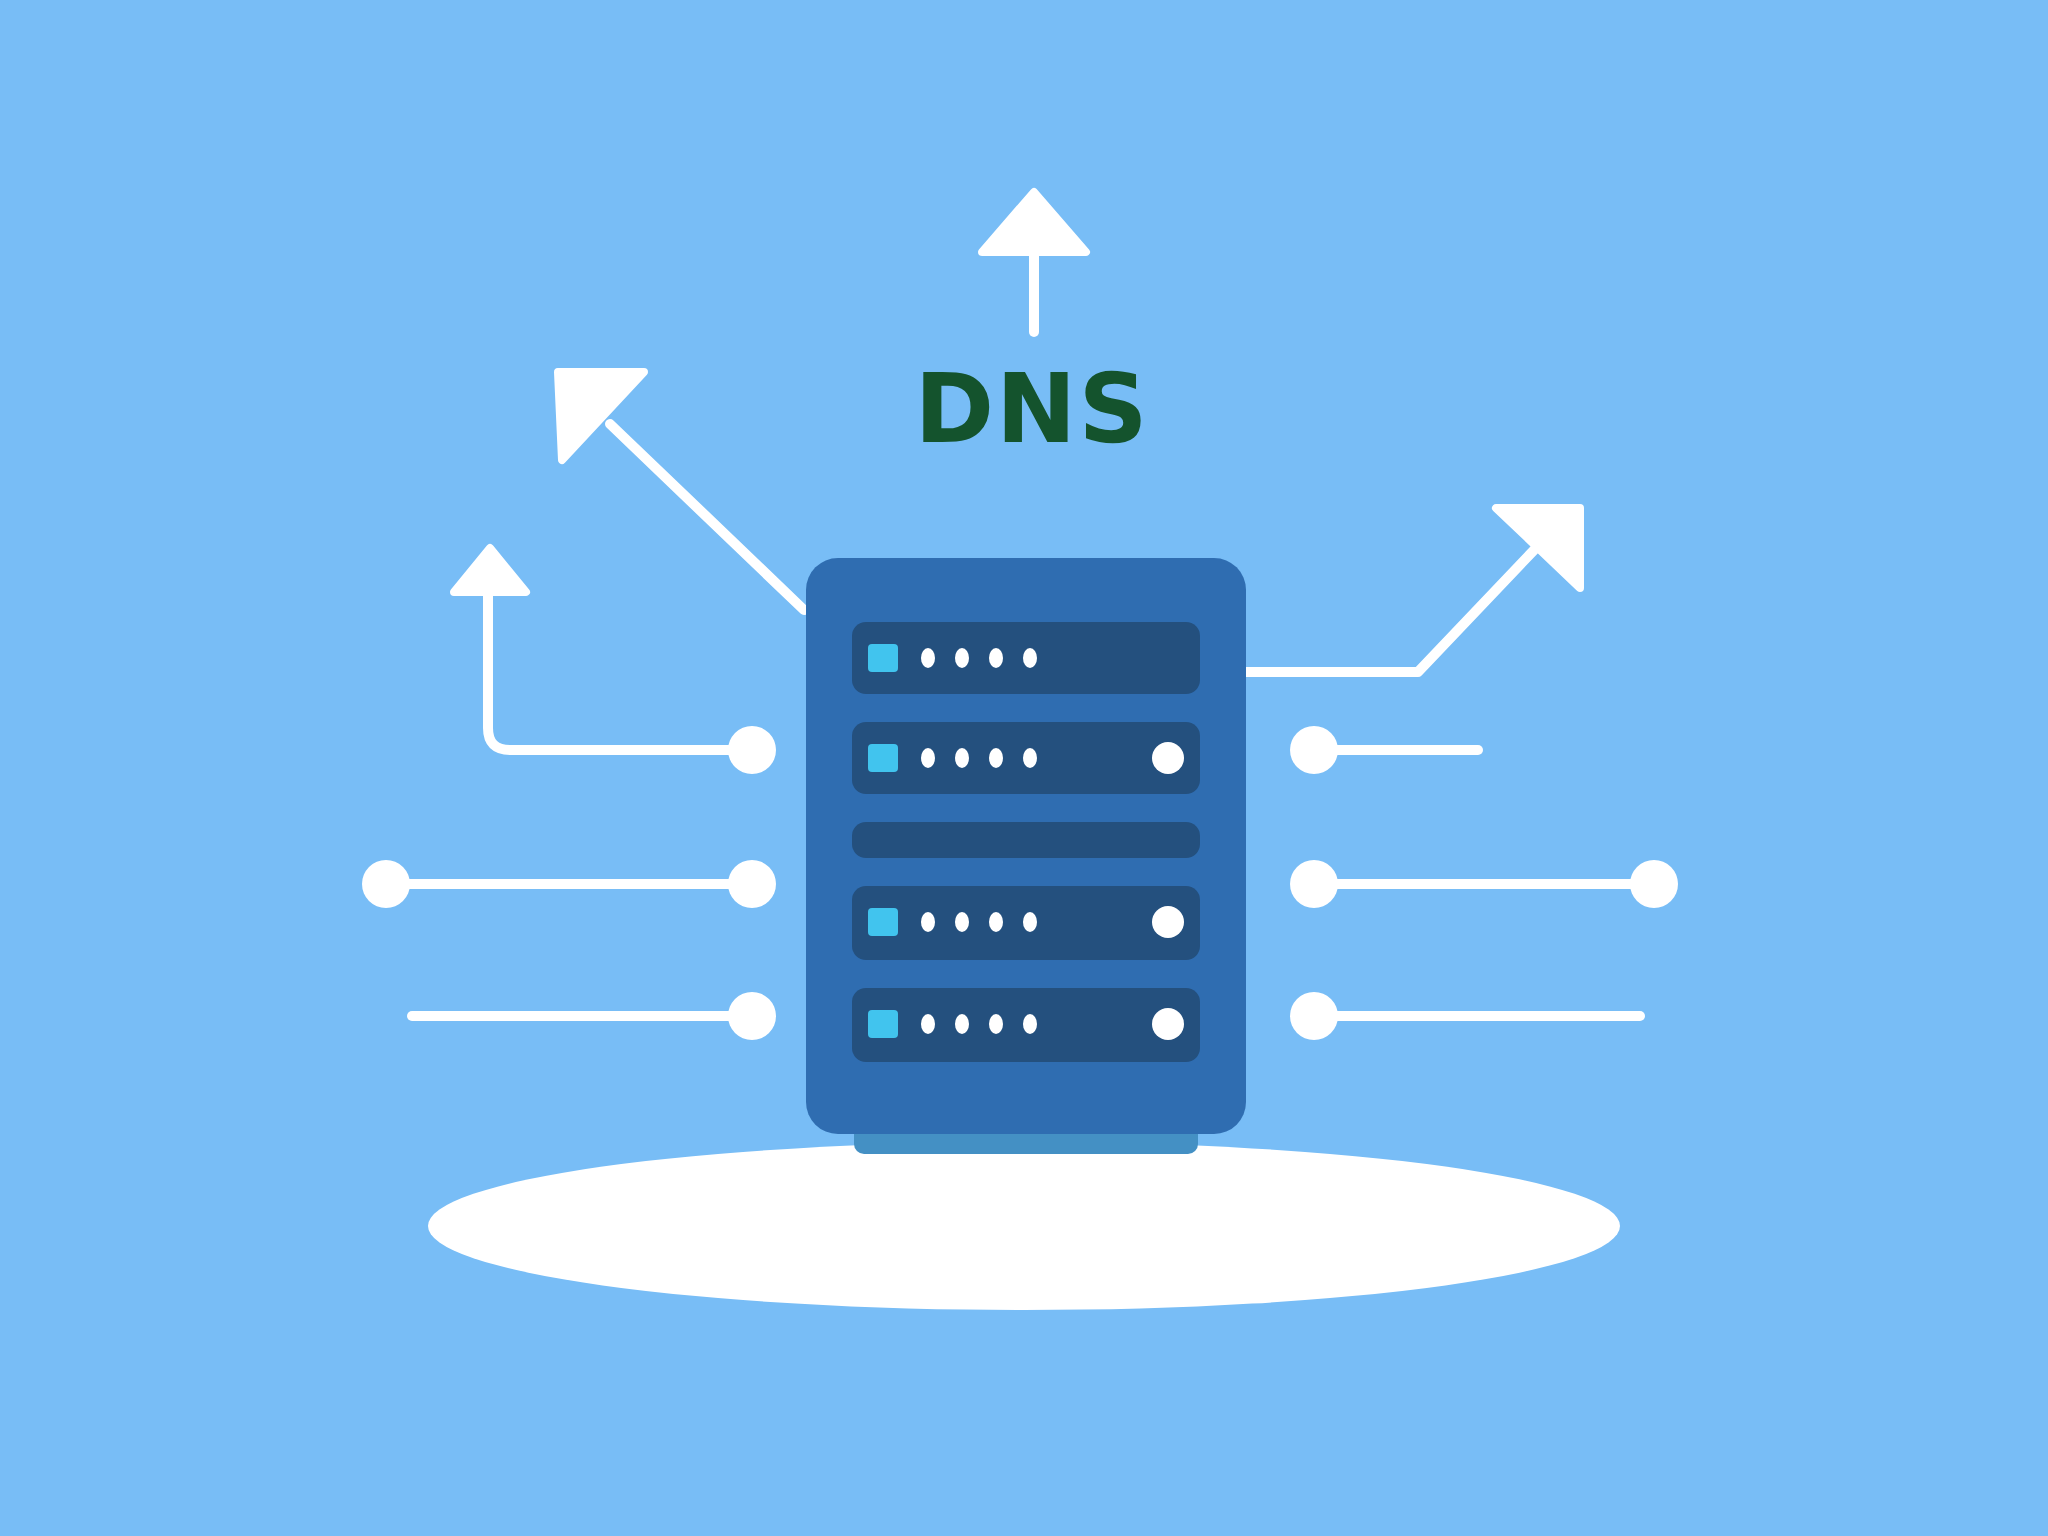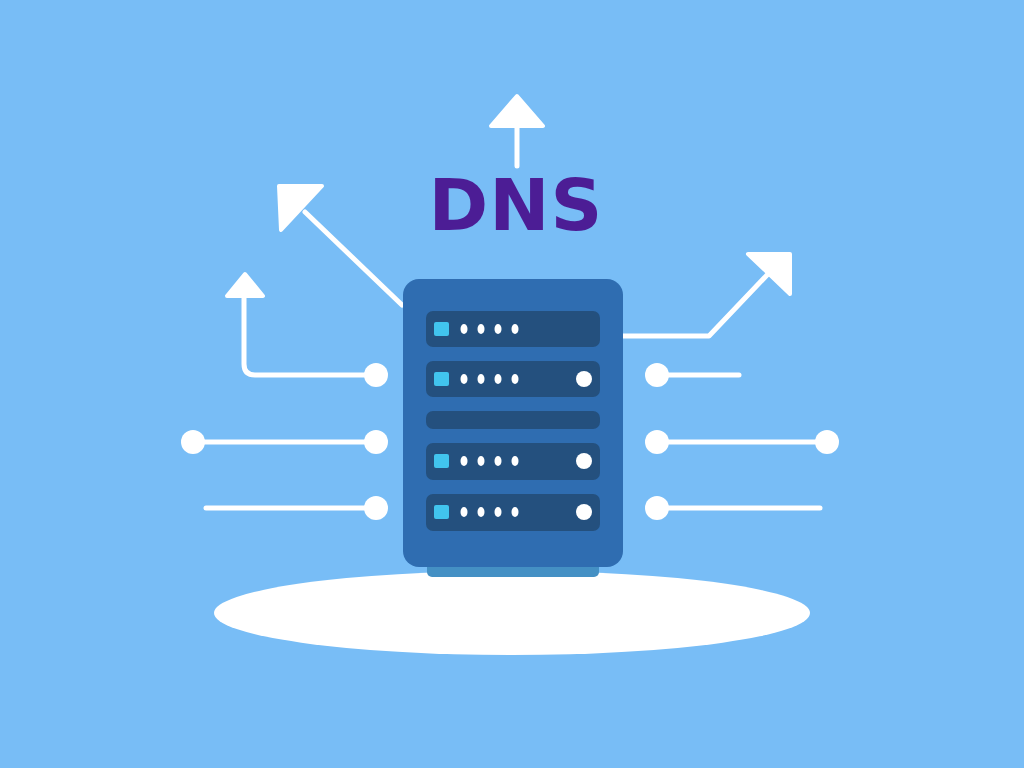--- a/index.html
+++ b/index.html
@@ -5,22 +5,22 @@
   html, body { margin: 0; padding: 0; }
   body {
     width: 1024px; height: 768px; overflow: hidden;
     background: #78bdf6;
     font-family: "DejaVu Sans", "Liberation Sans", sans-serif;
     position: relative;
   }
   #stage { position: absolute; left: 0; top: 0; width: 1024px; height: 768px; }
   .title {
     position: absolute; left: 416px; top: 160px; width: 200px;
-    text-align: center; color: #4c1d95; font-weight: bold;
-    font-size: 72px; line-height: 90px; letter-spacing: 1px;
+    text-align: center; color: #14532d; font-weight: bold;
+    font-size: 48px; line-height: 90px; letter-spacing: 1px;
   }
 </style>
 </head>
 <body>
 
 <div id="stage">
   <svg width="1024" height="768" viewBox="0 0 1024 768" xmlns="http://www.w3.org/2000/svg">
 
     <ellipse cx="512" cy="613" rx="298" ry="42" fill="#ffffff"></ellipse>
 

